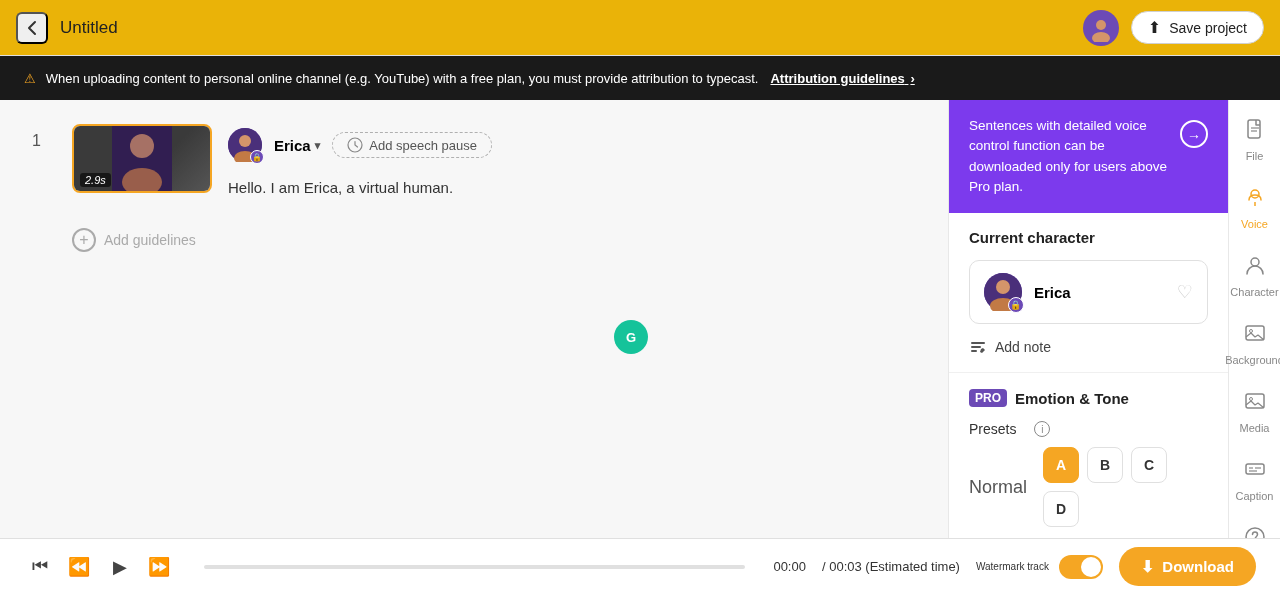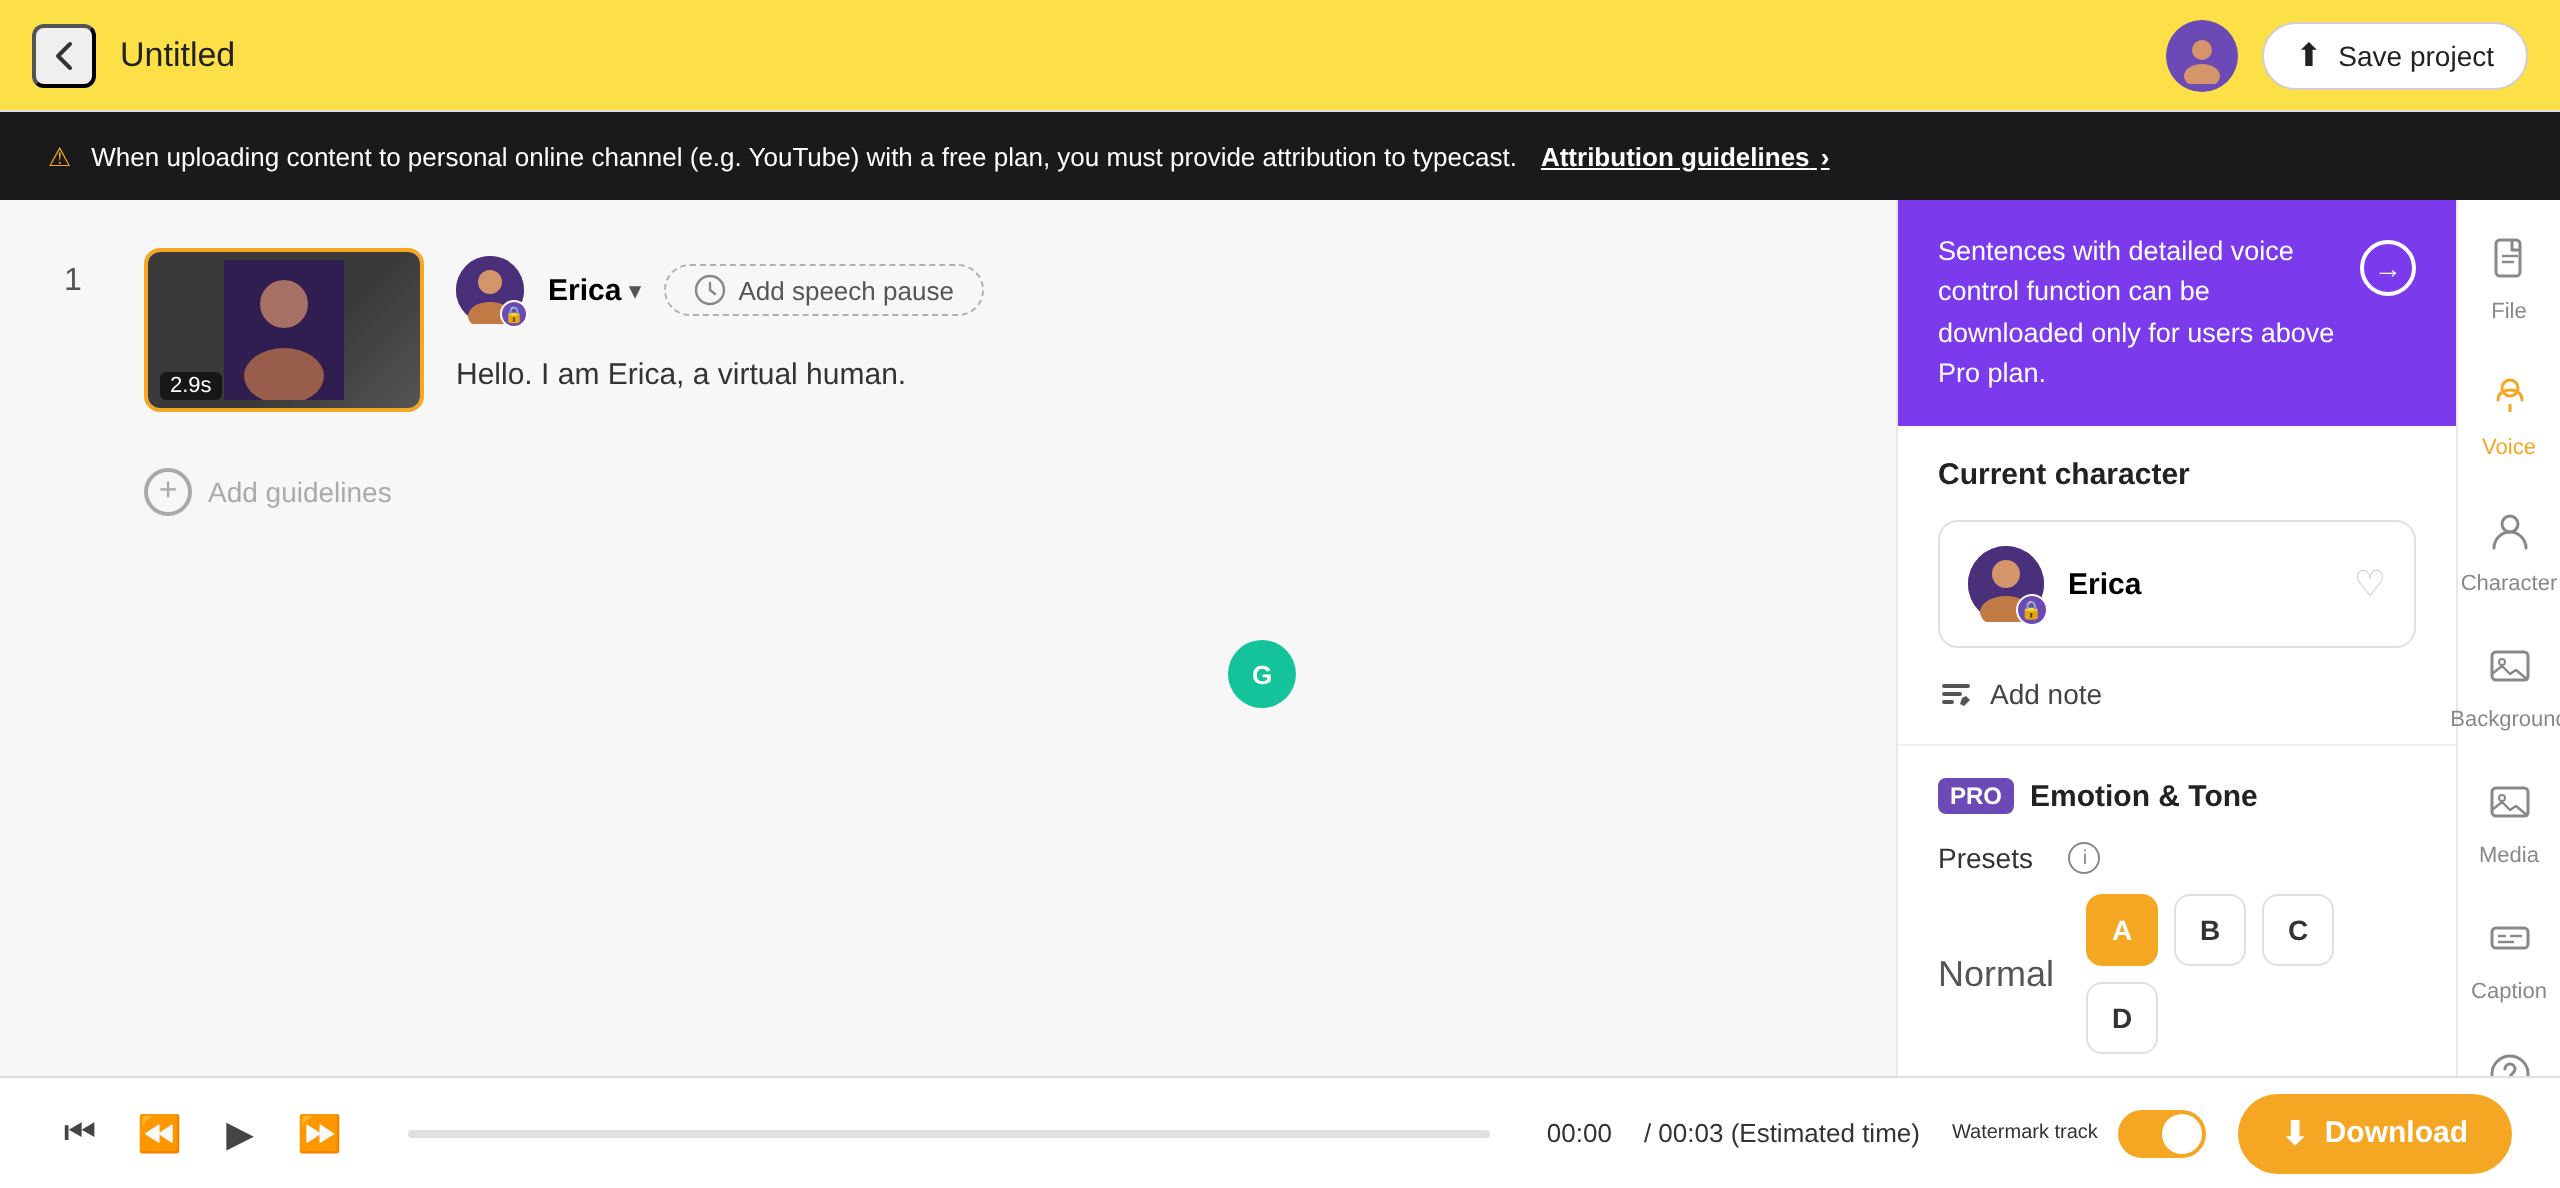--- a/index.html
+++ b/index.html
@@ -1,39 +1,39 @@
 <!DOCTYPE html>
 <html><head>
   <meta charset="utf-8">
   <style>
     * { box-sizing: border-box; margin: 0; padding: 0; }
     body { font-family: -apple-system, BlinkMacSystemFont, 'Segoe UI', sans-serif; width: 1280px; height: 594px; overflow: hidden; background: #f5f5f5; display: flex; flex-direction: column; }
 
     
-    .topbar { display: flex; align-items: center; height: 56px; background: #fde047; border-bottom: 1px solid #e0e0e0; padding: 0 16px; gap: 12px; flex-shrink: 0; }
+    .topbar { display: flex; align-items: center; height: 56px; background: #eab308; border-bottom: 1px solid #e0e0e0; padding: 0 16px; gap: 12px; flex-shrink: 0; }
     .topbar-back { width: 32px; height: 32px; display: flex; align-items: center; justify-content: center; cursor: pointer; border-radius: 6px; }
     .topbar-title { font-size: 17px; font-weight: 500; color: #222; flex: 1; }
     .topbar-avatar { width: 36px; height: 36px; border-radius: 50%; background: #6c4ab6; display: flex; align-items: center; justify-content: center; overflow: hidden; }
     .save-btn { display: flex; align-items: center; gap: 8px; border: 1.5px solid #d0d0d0; border-radius: 20px; padding: 6px 16px; background: #fff; cursor: pointer; font-size: 14px; font-weight: 500; color: #222; }
     .save-icon { font-size: 16px; }
 
     
     .banner { background: #1a1a1a; color: #fff; font-size: 13px; padding: 0 24px; height: 44px; display: flex; align-items: center; gap: 6px; flex-shrink: 0; }
     .banner-warning { color: #f5a623; margin-right: 4px; }
     .banner-link { color: #fff; font-weight: 700; text-decoration: underline; cursor: pointer; margin-left: 6px; }
     .banner-chevron { margin-left: 2px; }
 
     
     .main { display: flex; flex: 1; overflow: hidden; }
 
     
     .editor { flex: 1; background: #f7f7f7; overflow-y: auto; padding: 24px 32px; position: relative; }
     .scene-row { display: flex; gap: 16px; align-items: flex-start; }
     .scene-num { font-size: 16px; color: #555; width: 24px; flex-shrink: 0; margin-top: 8px; }
-    .scene-thumb { width: 140px; height: 82px; border: 2.5px solid #f5a623; border-radius: 8px; overflow: hidden; background: #2a2a2a; flex-shrink: 0; position: relative; cursor: pointer; }
+    .scene-thumb { width: 140px; height: 69px; border: 2.5px solid #f5a623; border-radius: 8px; overflow: hidden; background: #2a2a2a; flex-shrink: 0; position: relative; cursor: pointer; font-style: italic; }
     .thumb-img { width: 100%; height: 100%; object-fit: cover; background: linear-gradient(135deg, #3a3a3a 60%, #555 100%); display: flex; align-items: center; justify-content: center; }
     .thumb-duration { position: absolute; bottom: 4px; left: 6px; background: rgba(0,0,0,0.6); color: #fff; font-size: 11px; border-radius: 3px; padding: 1px 5px; }
     .scene-content { flex: 1; padding-top: 4px; }
     .scene-header { display: flex; align-items: center; gap: 12px; margin-bottom: 10px; }
     .char-avatar { width: 34px; height: 34px; border-radius: 50%; background: #6c4ab6; position: relative; flex-shrink: 0; display: flex; align-items: center; justify-content: center; }
     .lock-badge { position: absolute; bottom: -2px; right: -2px; background: #6c4ab6; border-radius: 50%; width: 14px; height: 14px; display: flex; align-items: center; justify-content: center; font-size: 8px; color: #fff; border: 1.5px solid #fff; }
     .char-name-select { display: flex; align-items: center; gap: 4px; font-weight: 600; font-size: 15px; cursor: pointer; }
     .char-chevron { font-size: 11px; color: #555; }
     .add-pause-btn { display: flex; align-items: center; gap: 6px; border: 1.5px dashed #b0b0b0; border-radius: 20px; padding: 4px 14px; background: transparent; cursor: pointer; font-size: 13px; color: #555; }
     .scene-text { font-size: 15px; color: #333; line-height: 1.6; padding: 4px 0 0 0; }

